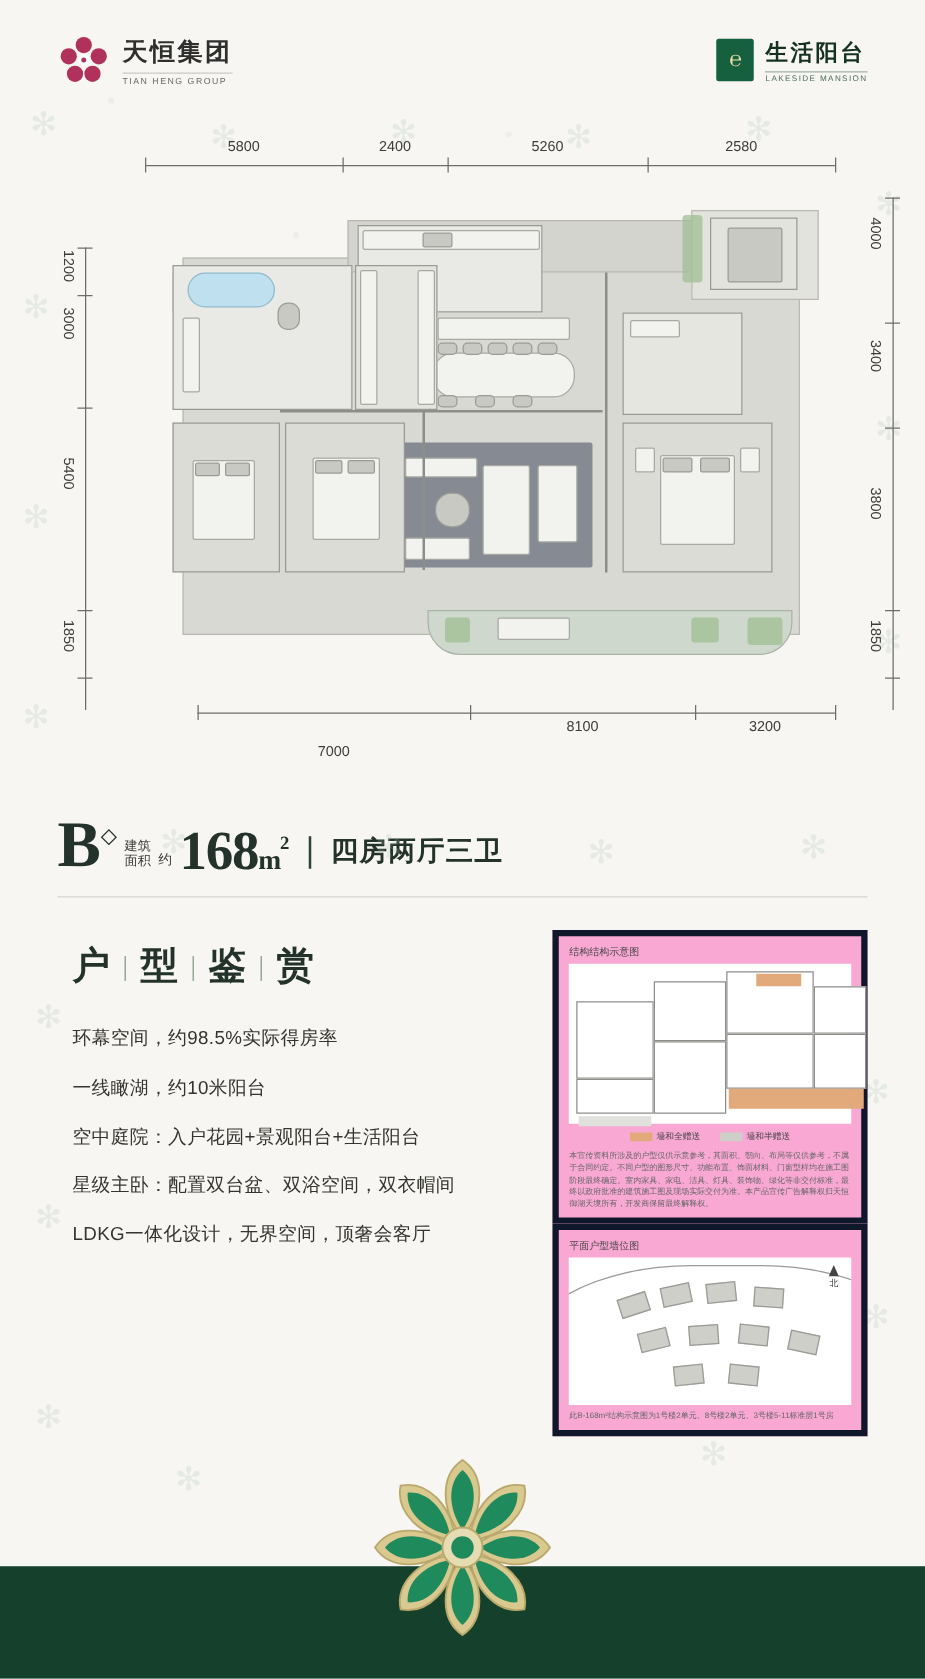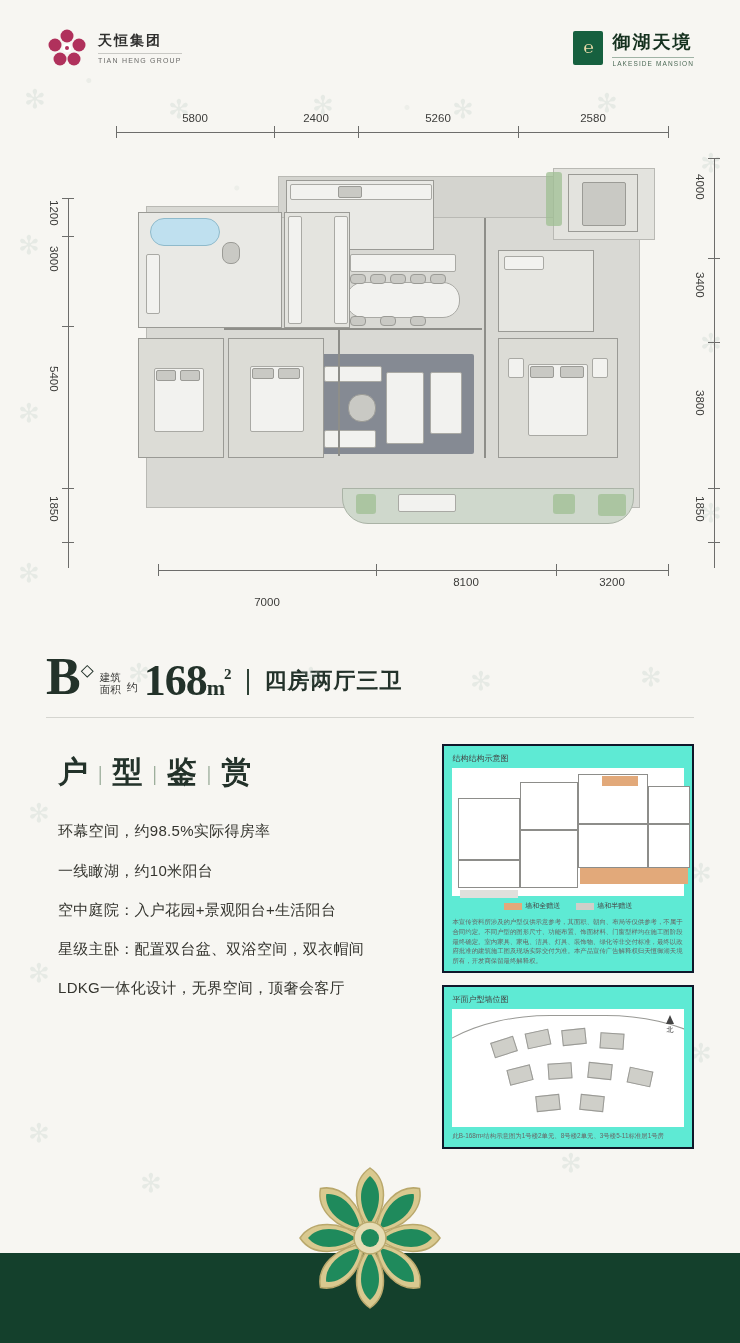--- a/index.html
+++ b/index.html
@@ -31,21 +31,21 @@
     position:relative;height:96px;
     display:flex;align-items:center;justify-content:space-between;
     padding:0 46px;box-sizing:border-box;
   }
   .logo-left{display:flex;align-items:center;gap:10px;}
   .logo-mark{
     width:42px;height:42px;position:relative;
   }
   .logo-mark svg{display:block}
   .logo-left-txt{display:flex;flex-direction:column;justify-content:center;}
-  .logo-cn{font-size:14px;font-weight:bold;letter-spacing:2px;color:#2f2f2e;}
+  .logo-cn{font-size:20px;font-weight:bold;letter-spacing:2px;color:#2f2f2e;}
   .logo-en{font-size:7px;letter-spacing:1.2px;color:#6a6a68;margin-top:3px;
            border-top:1px solid #c9c9c5;padding-top:3px;}
   .logo-right{display:flex;align-items:center;gap:9px;}
   .logo-right-mark{
     width:30px;height:34px;background:#16603f;border-radius:2px;
     display:flex;align-items:center;justify-content:center;
     color:#e8d9a8;font-size:17px;font-family:"Liberation Serif",serif;
   }
   .logo-right-txt{display:flex;flex-direction:column;}
   .logo-right-cn{font-size:18px;font-weight:bold;letter-spacing:2px;color:#15311f;}
@@ -120,22 +120,22 @@
     display:flex;align-items:center;gap:8px;
   }
   .st-div{color:#8fa38f;font-weight:normal;font-size:22px;}
   .bullets{margin-left:12px;}
   .bullet{
     font-size:15px;line-height:1.55;color:#35352f;margin-bottom:16px;
     letter-spacing:.3px;
   }
   .col-right{width:262px;}
   .mini-card{
-    background:#5eead4;border:2px solid #0f172a;box-sizing:border-box;
-    padding:7px 8px 6px 8px;margin-bottom:12px;position:relative;
+    background:#f9a8d4;border:5px solid #0f172a;box-sizing:border-box;
+    padding:7px 8px 6px 8px;position:relative;
   }
   .mini-title{font-size:8px;color:#444;margin-bottom:4px;}
   .mini-plan{
     position:relative;height:128px;background:#fff;
   }
   .mp{position:absolute;border:1px solid #8d8d8a;box-sizing:border-box;background:#fff;}
   .mp-fill{position:absolute;background:#e2a97a;}
   .mp-fill2{position:absolute;background:#e0e0dc;}
   .legend{display:flex;gap:16px;align-items:center;font-size:7px;color:#444;
           margin-top:5px;justify-content:center;}
@@ -212,21 +212,21 @@
     </div>
     <div class="logo-left-txt">
       <div class="logo-cn">天恒集团</div>
       <div class="logo-en">TIAN HENG GROUP</div>
     </div>
   </div>
 
   <div class="logo-right">
     <div class="logo-right-mark">℮</div>
     <div class="logo-right-txt">
-      <div class="logo-right-cn">御湖天境</div>
+      <div class="logo-right-cn">生活阳台</div>
       <div class="logo-right-en">LAKESIDE MANSION</div>
     </div>
   </div>
 </div>
 
 <div class="plan-wrap">
 
   <div class="tick-line" style="left:70px;top:14px;width:552px;height:1px;"></div>
   <div class="tick-line" style="left:70px;top:8px;width:1px;height:12px;"></div>
   <div class="tick-line" style="left:228px;top:8px;width:1px;height:12px;"></div>

